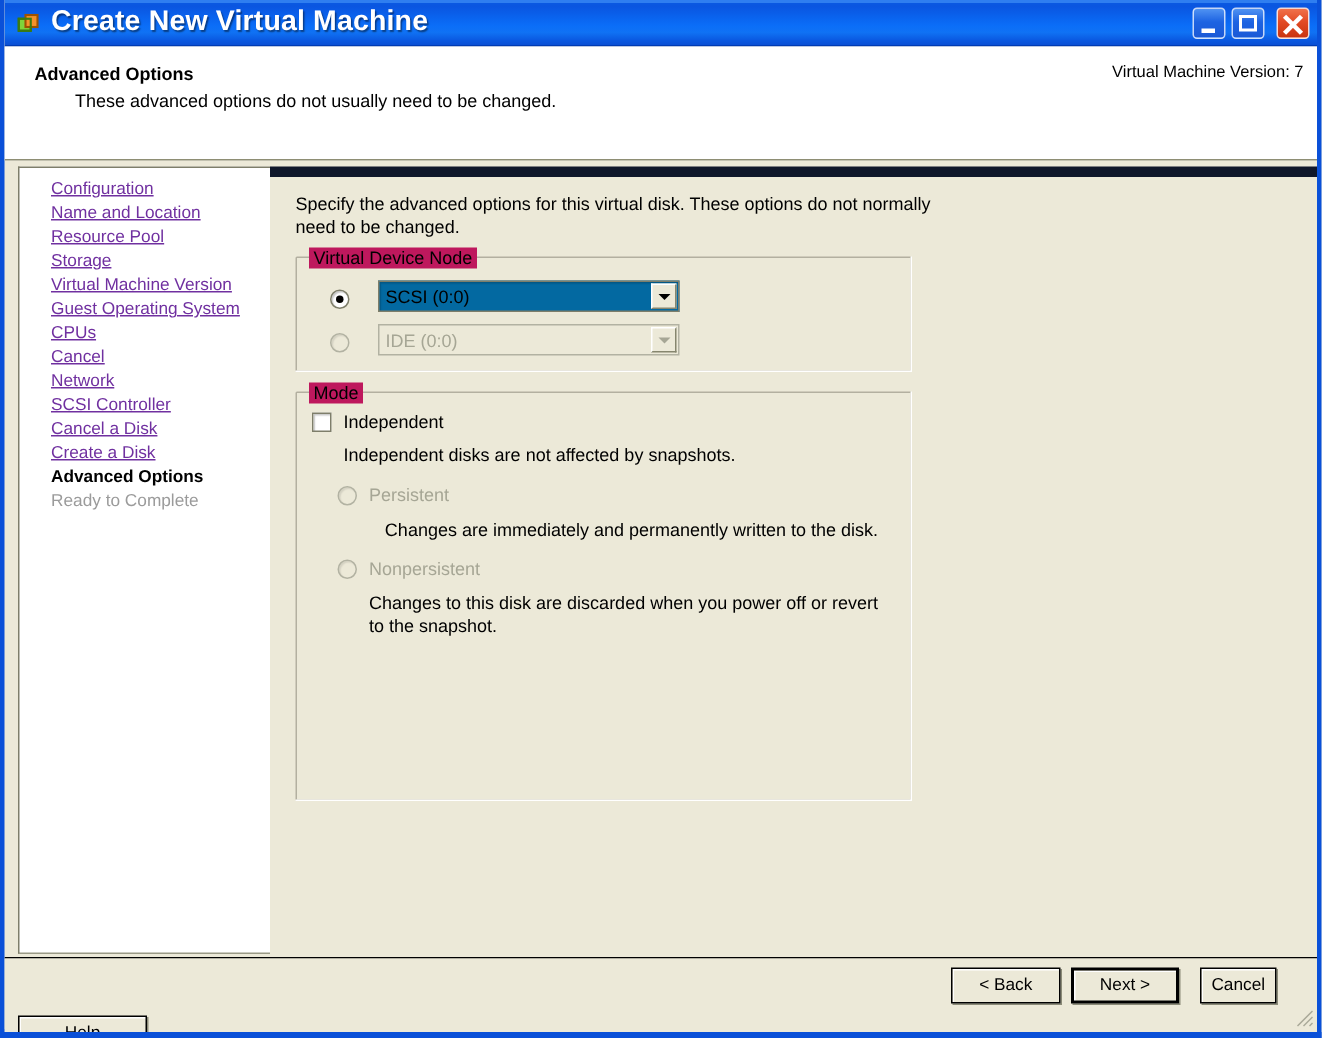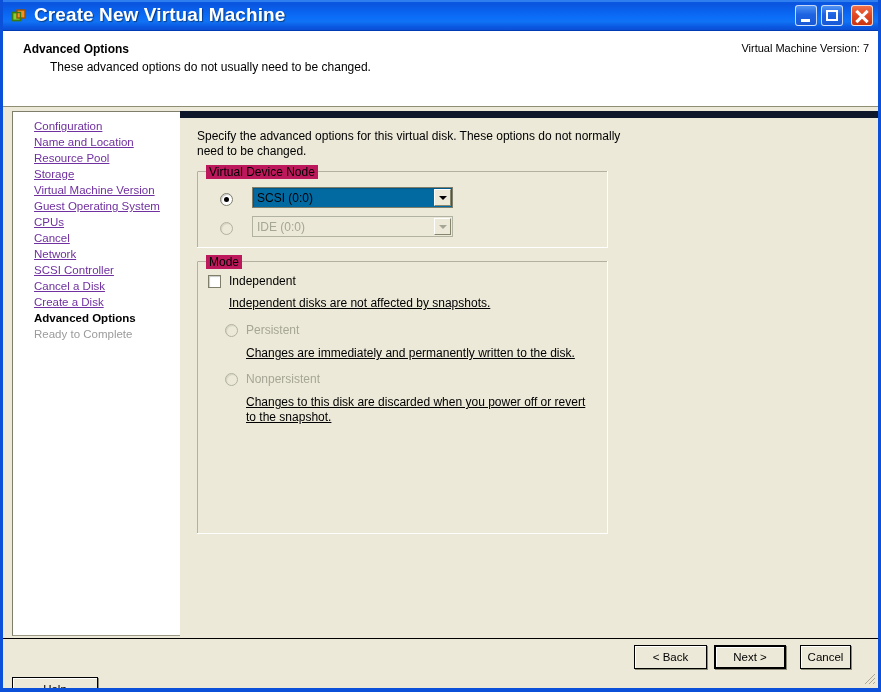--- a/index.html
+++ b/index.html
@@ -293,21 +293,20 @@
     font-size: 12px;
     color: #000000;
     white-space: nowrap;
   }
   .ctl-label.disabled { color: #a6a695; }
   .desc {
     position: absolute;
     font-size: 12px;
     line-height: 15px;
     color: #000000;
-    text-decoration: underline;
   }
 
   
   #footer-rule {
     position: absolute;
     left: 0; top: 638px;
     width: 875px; height: 1px;
     background: #000000;
   }
   #footer {
@@ -418,21 +417,21 @@
 
     <div class="groupbox" id="grp-mode">
       <span class="group-title">Mode</span>
 
       <span class="checkbox" style="left:10px; top:13px;"></span>
       <span class="ctl-label" style="left:31px; top:12px;">Independent</span>
       <span class="desc" style="left:31px; top:34px; width:360px;">Independent disks are not affected by snapshots.</span>
 
       <span class="radio disabled" style="left:27px; top:62px;"></span>
       <span class="ctl-label disabled" style="left:48px; top:61px;">Persistent</span>
-      <span class="desc" style="left:48px; top:84px; width:350px;">Changes are immediately and permanently written to the disk.</span>
+      <span class="desc" style="left:48px; top:84px; width:350px;text-align:center;">Changes are immediately and permanently written to the disk.</span>
 
       <span class="radio disabled" style="left:27px; top:111px;"></span>
       <span class="ctl-label disabled" style="left:48px; top:110px;">Nonpersistent</span>
       <span class="desc" style="left:48px; top:133px; width:345px;">Changes to this disk are discarded when you power off or revert to the snapshot.</span>
     </div>
 
   </div>
 
   <div id="footer-rule"></div>
   <div id="footer">

